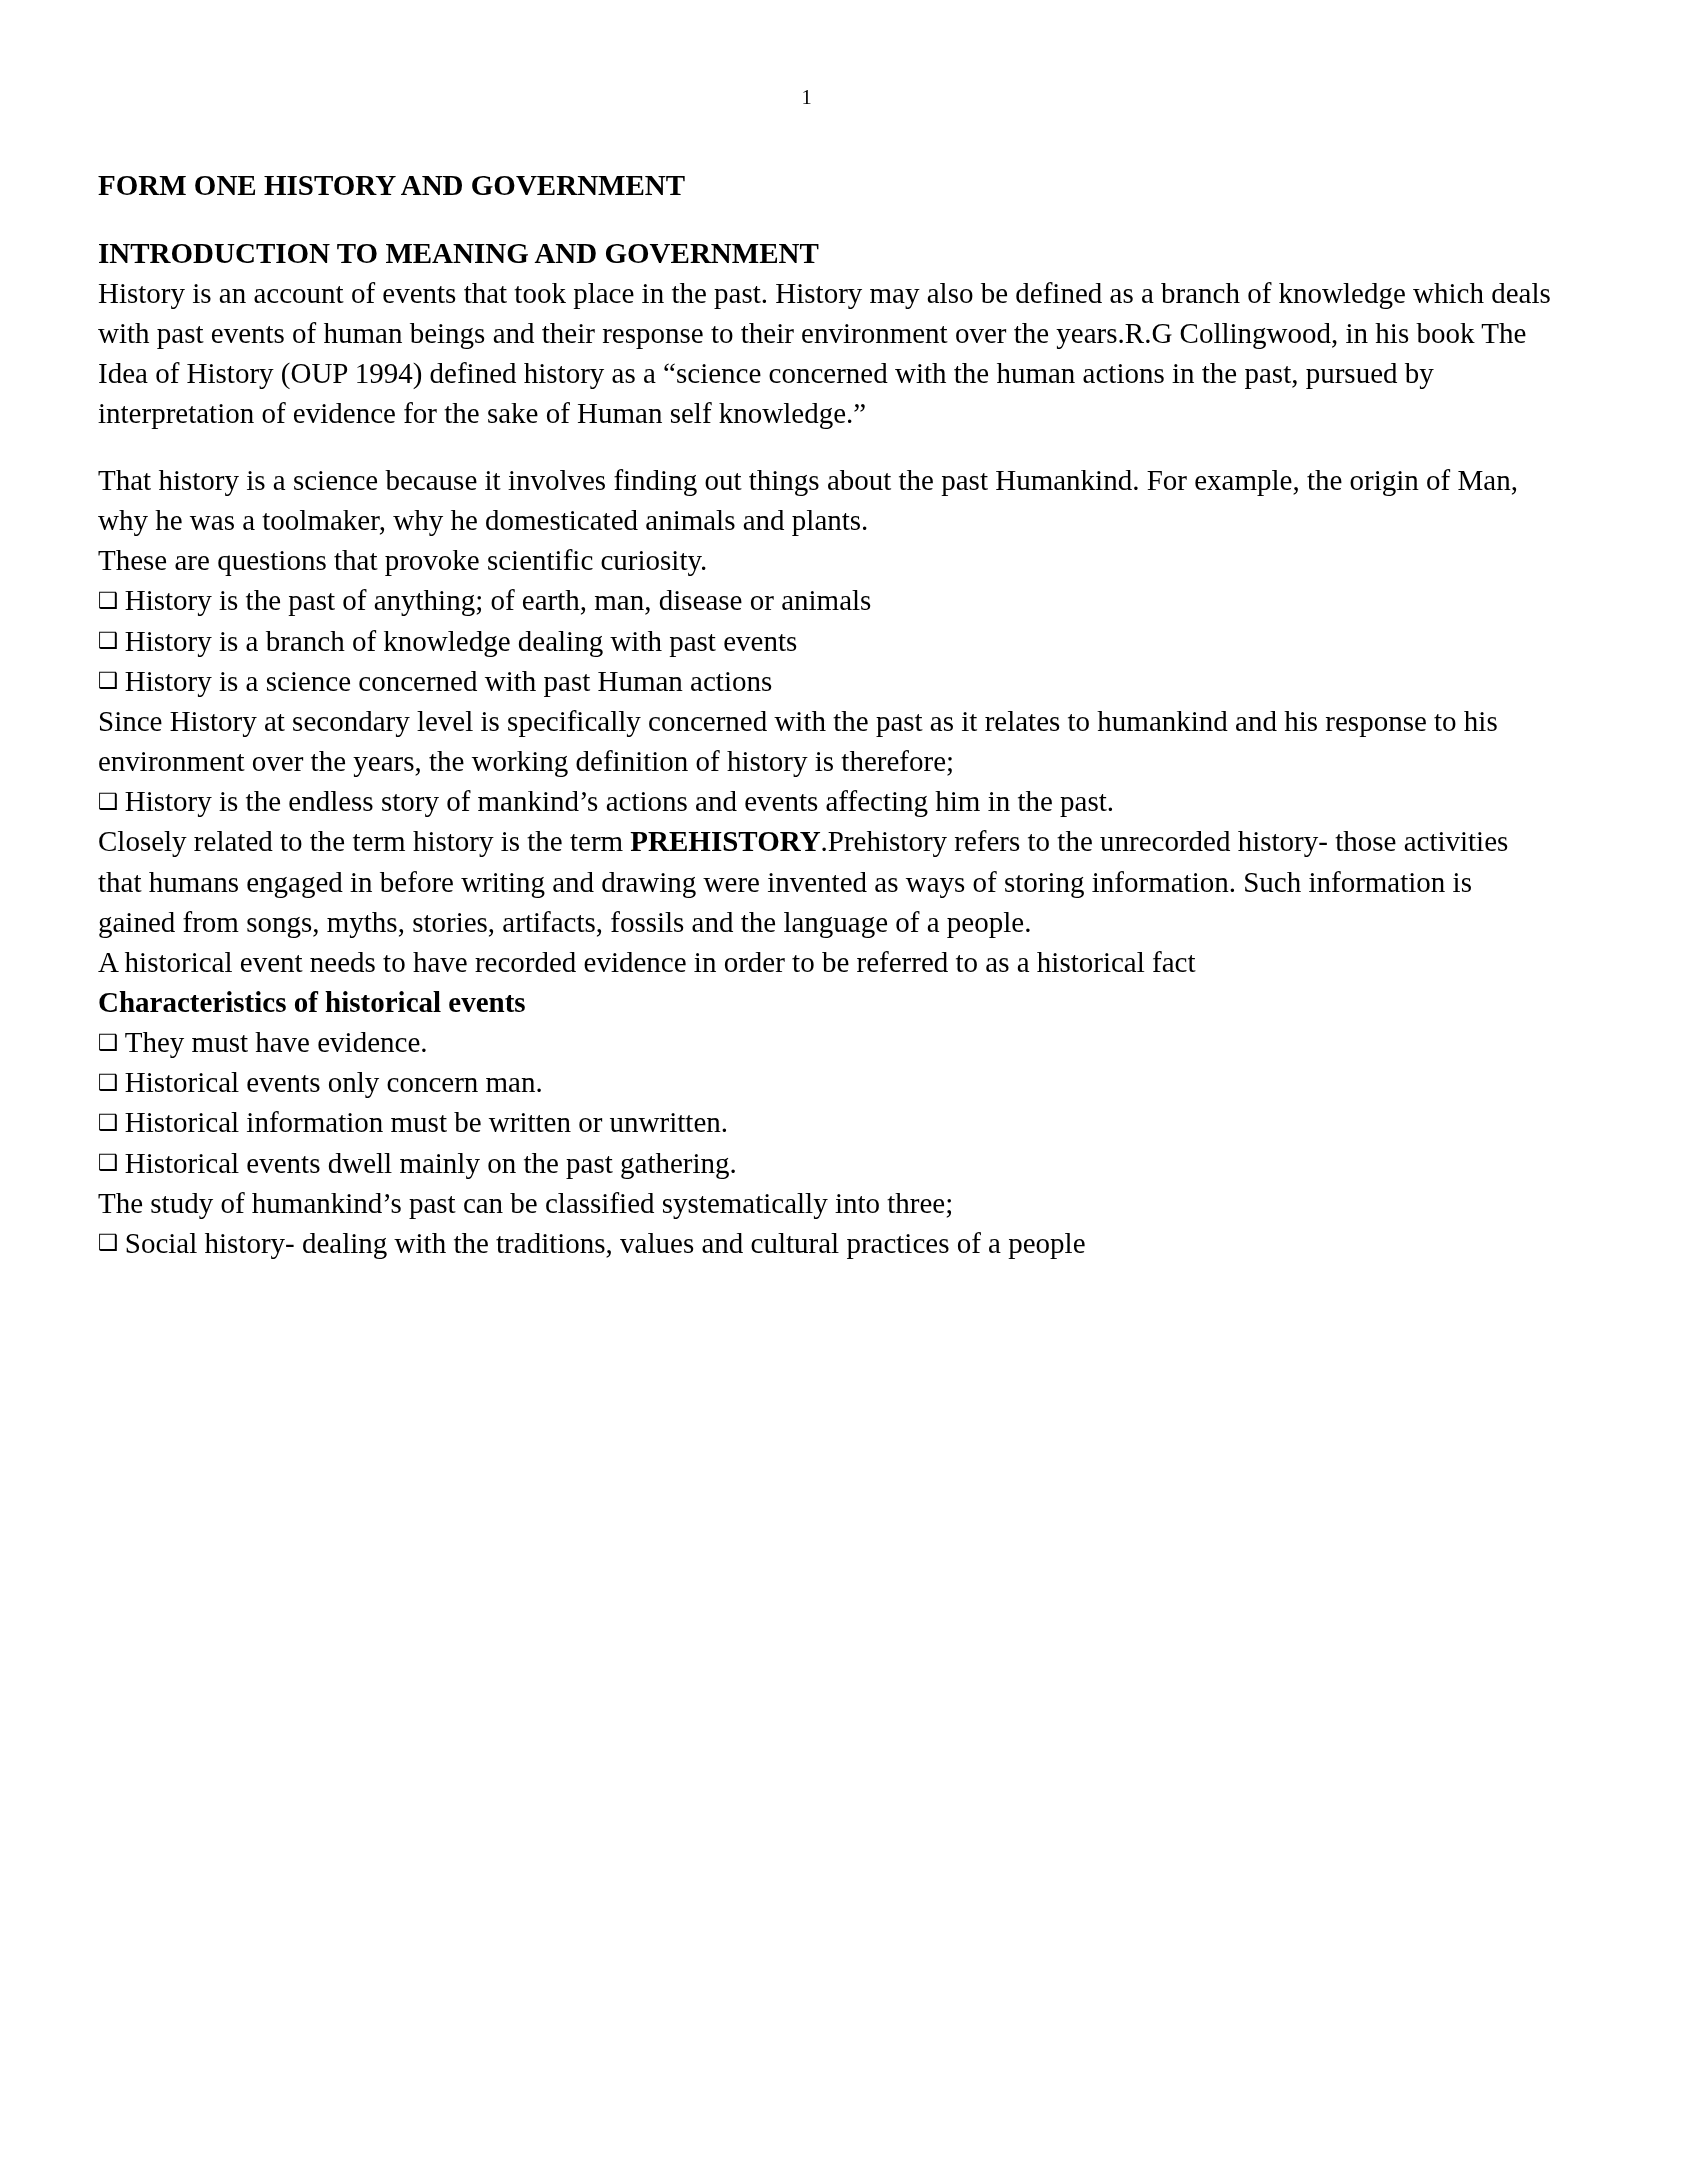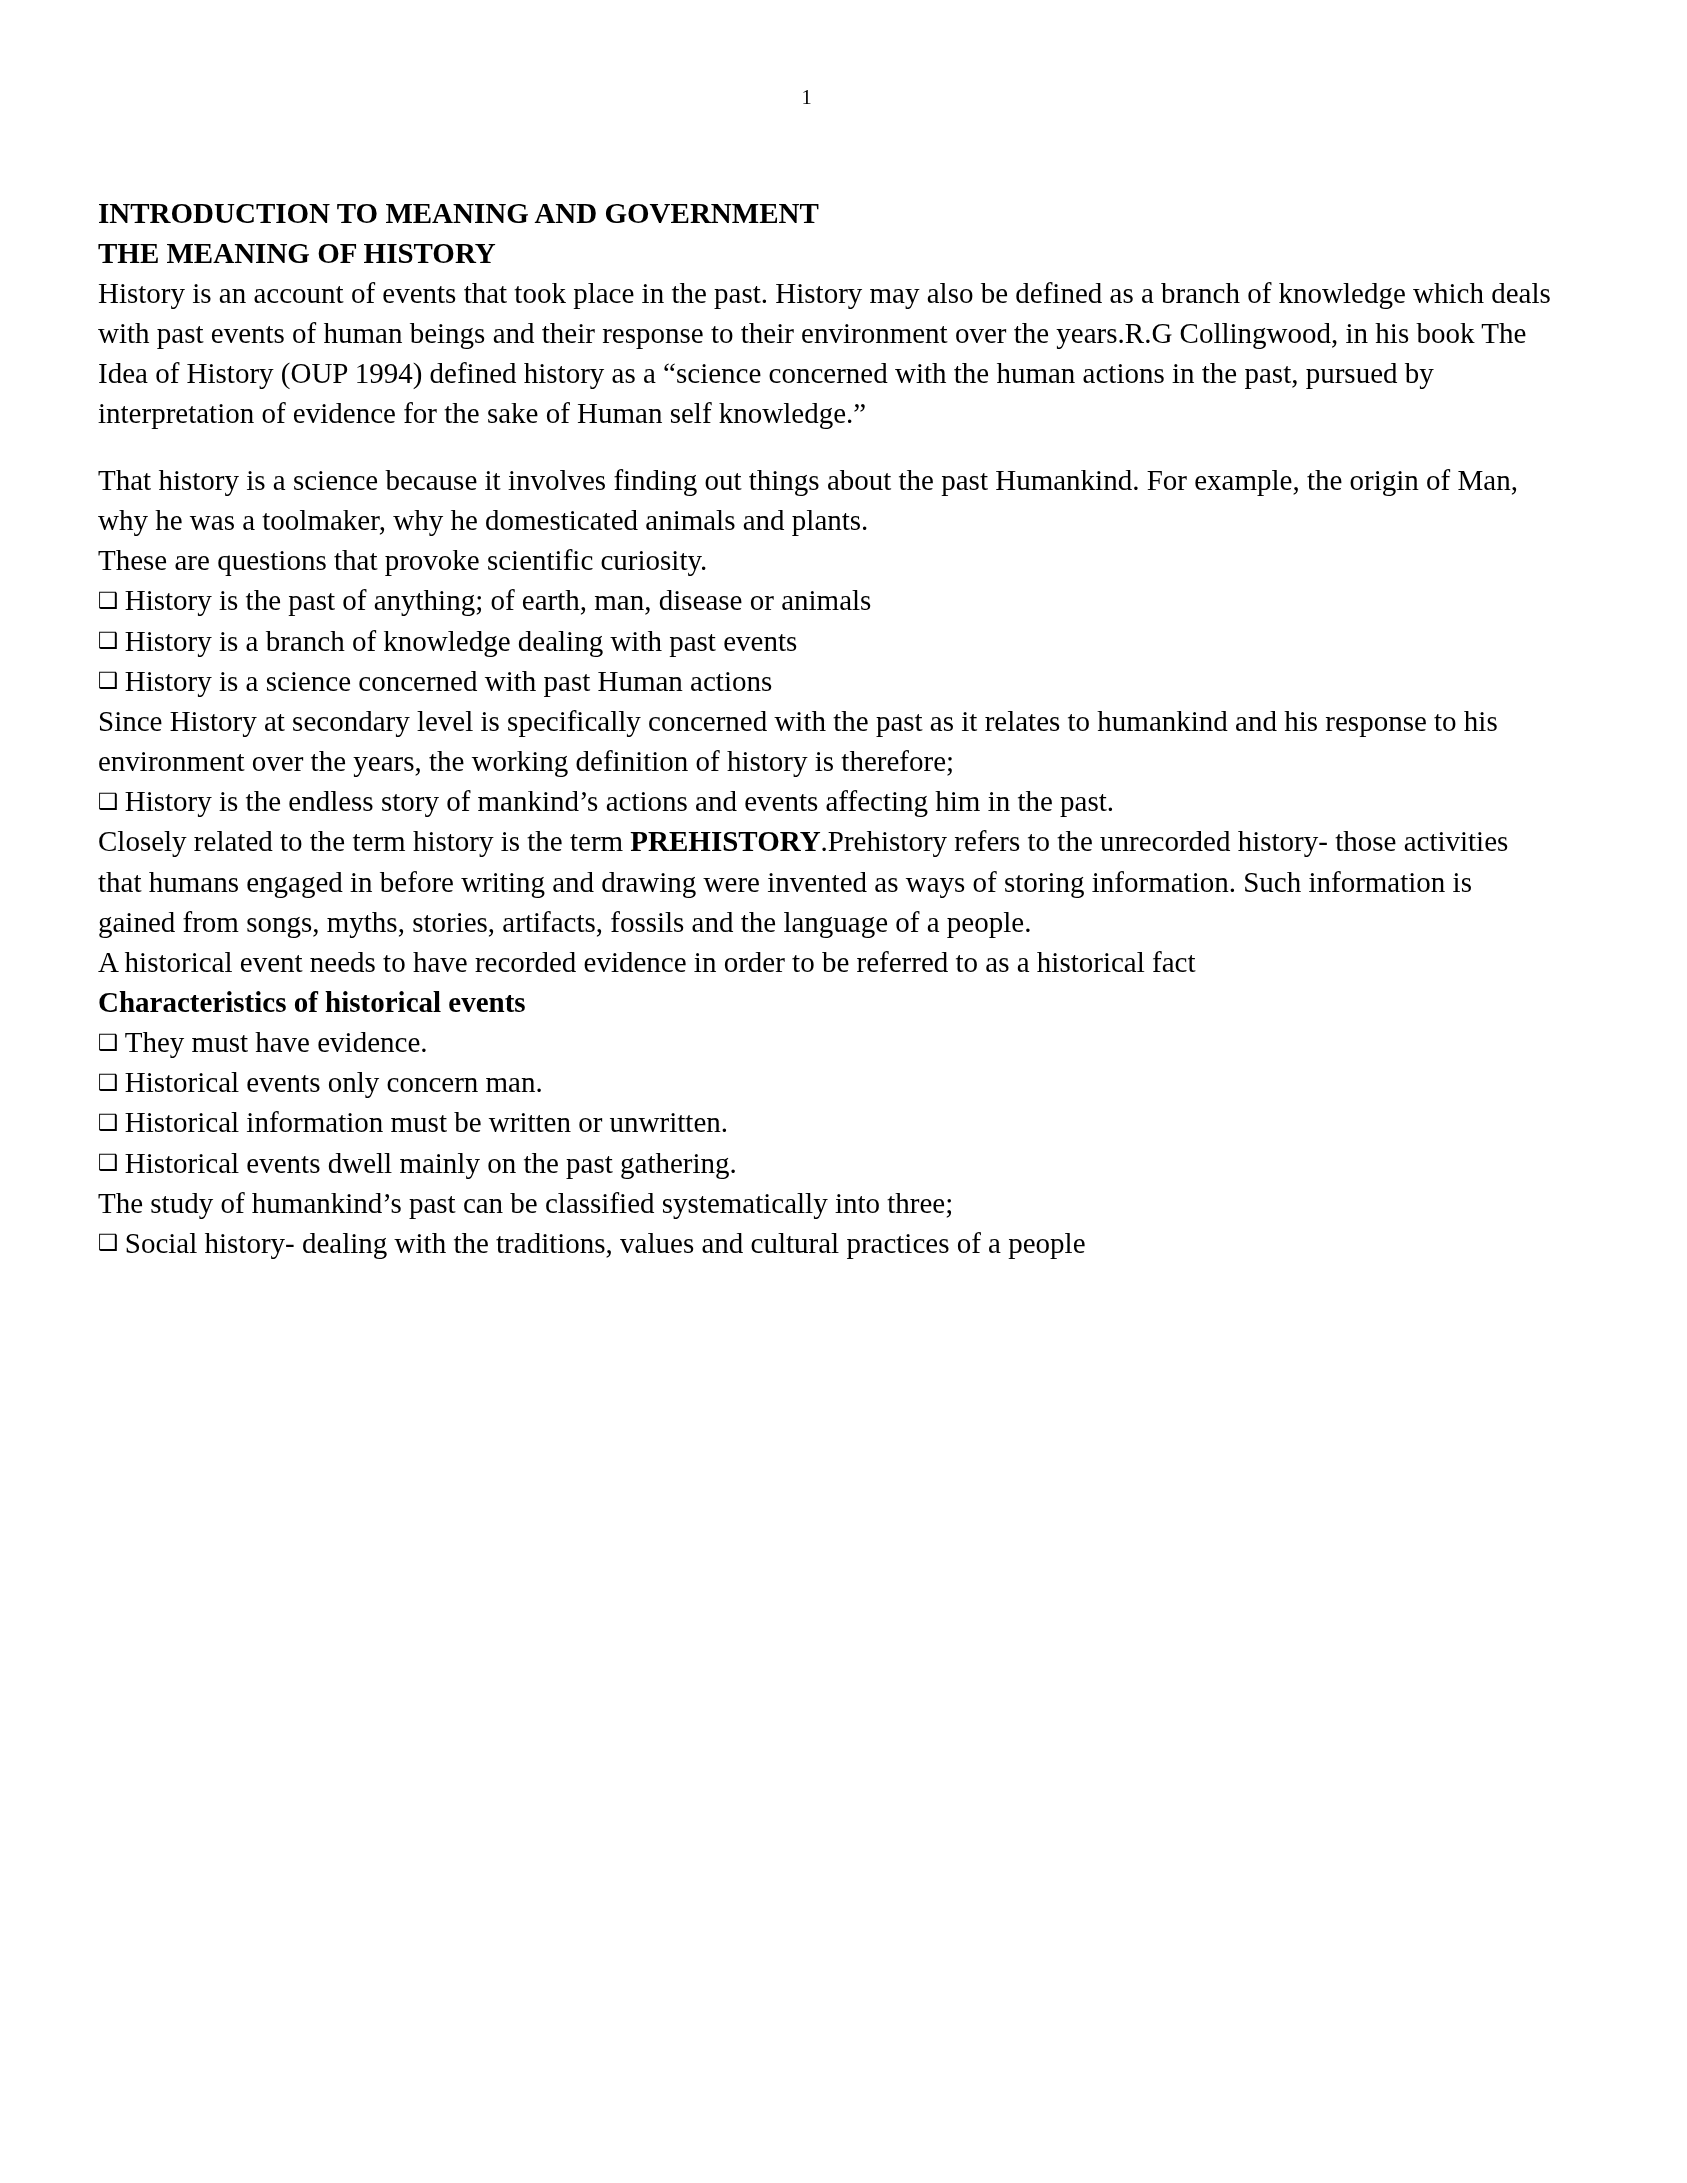--- a/index.html
+++ b/index.html
@@ -59,25 +59,25 @@
 </style>
 </head>
 <body>
 
 <div class="page">
 
   <div class="page-number">1</div>
 
   <div class="doc-body">
 
+    <p class="h-bold">FORM ONE HISTORY AND GOVERNMENT</p>
 
     <div class="spacer"></div>
 
     <p class="h-bold">INTRODUCTION TO MEANING AND GOVERNMENT</p>
-    <p class="h-bold">THE MEANING OF HISTORY</p>
 
     <p>History is an account of events that took place in the past. History may also be defined as a branch of knowledge which deals with past events of human beings and their response to their environment over the years.R.G Collingwood, in his book The Idea of History (OUP 1994) defined history as a “science concerned with the human actions in the past, pursued by interpretation of evidence for the sake of Human self knowledge.”</p>
 
     <div class="spacer-small"></div>
 
     <p>That history is a science because it involves finding out things about the past Humankind. For example, the origin of Man, why he was a toolmaker, why he domesticated animals and plants.</p>
     <p>These are questions that provoke scientific curiosity.</p>
 
     <p class="bullet-line"><span class="box">❑</span><span>History is the past of anything; of earth, man, disease or animals</span></p>
     <p class="bullet-line"><span class="box">❑</span><span>History is a branch of knowledge dealing with past events</span></p>

